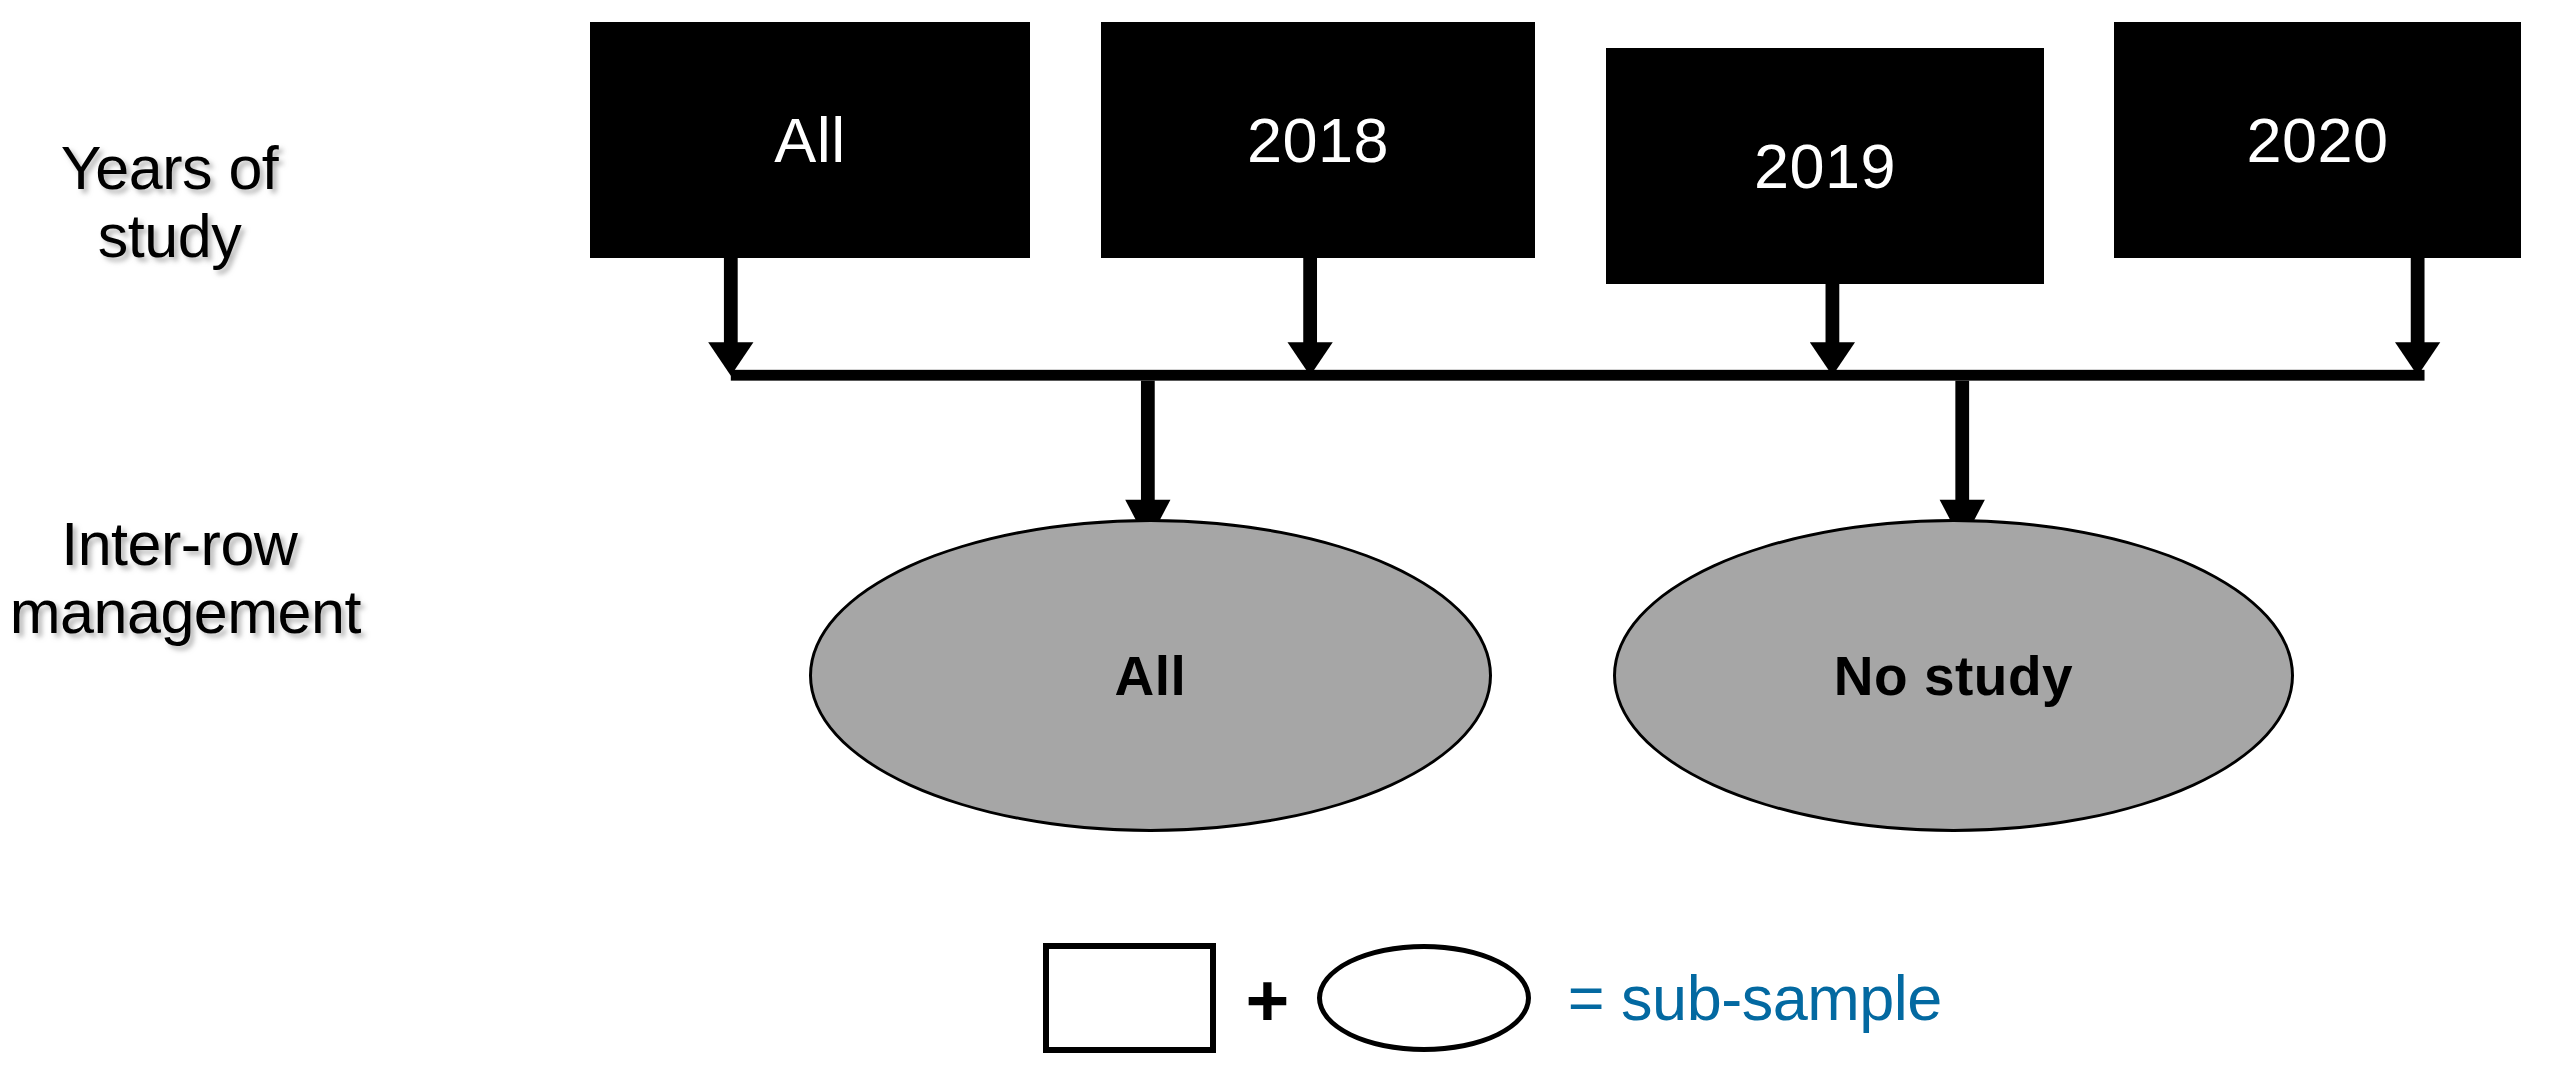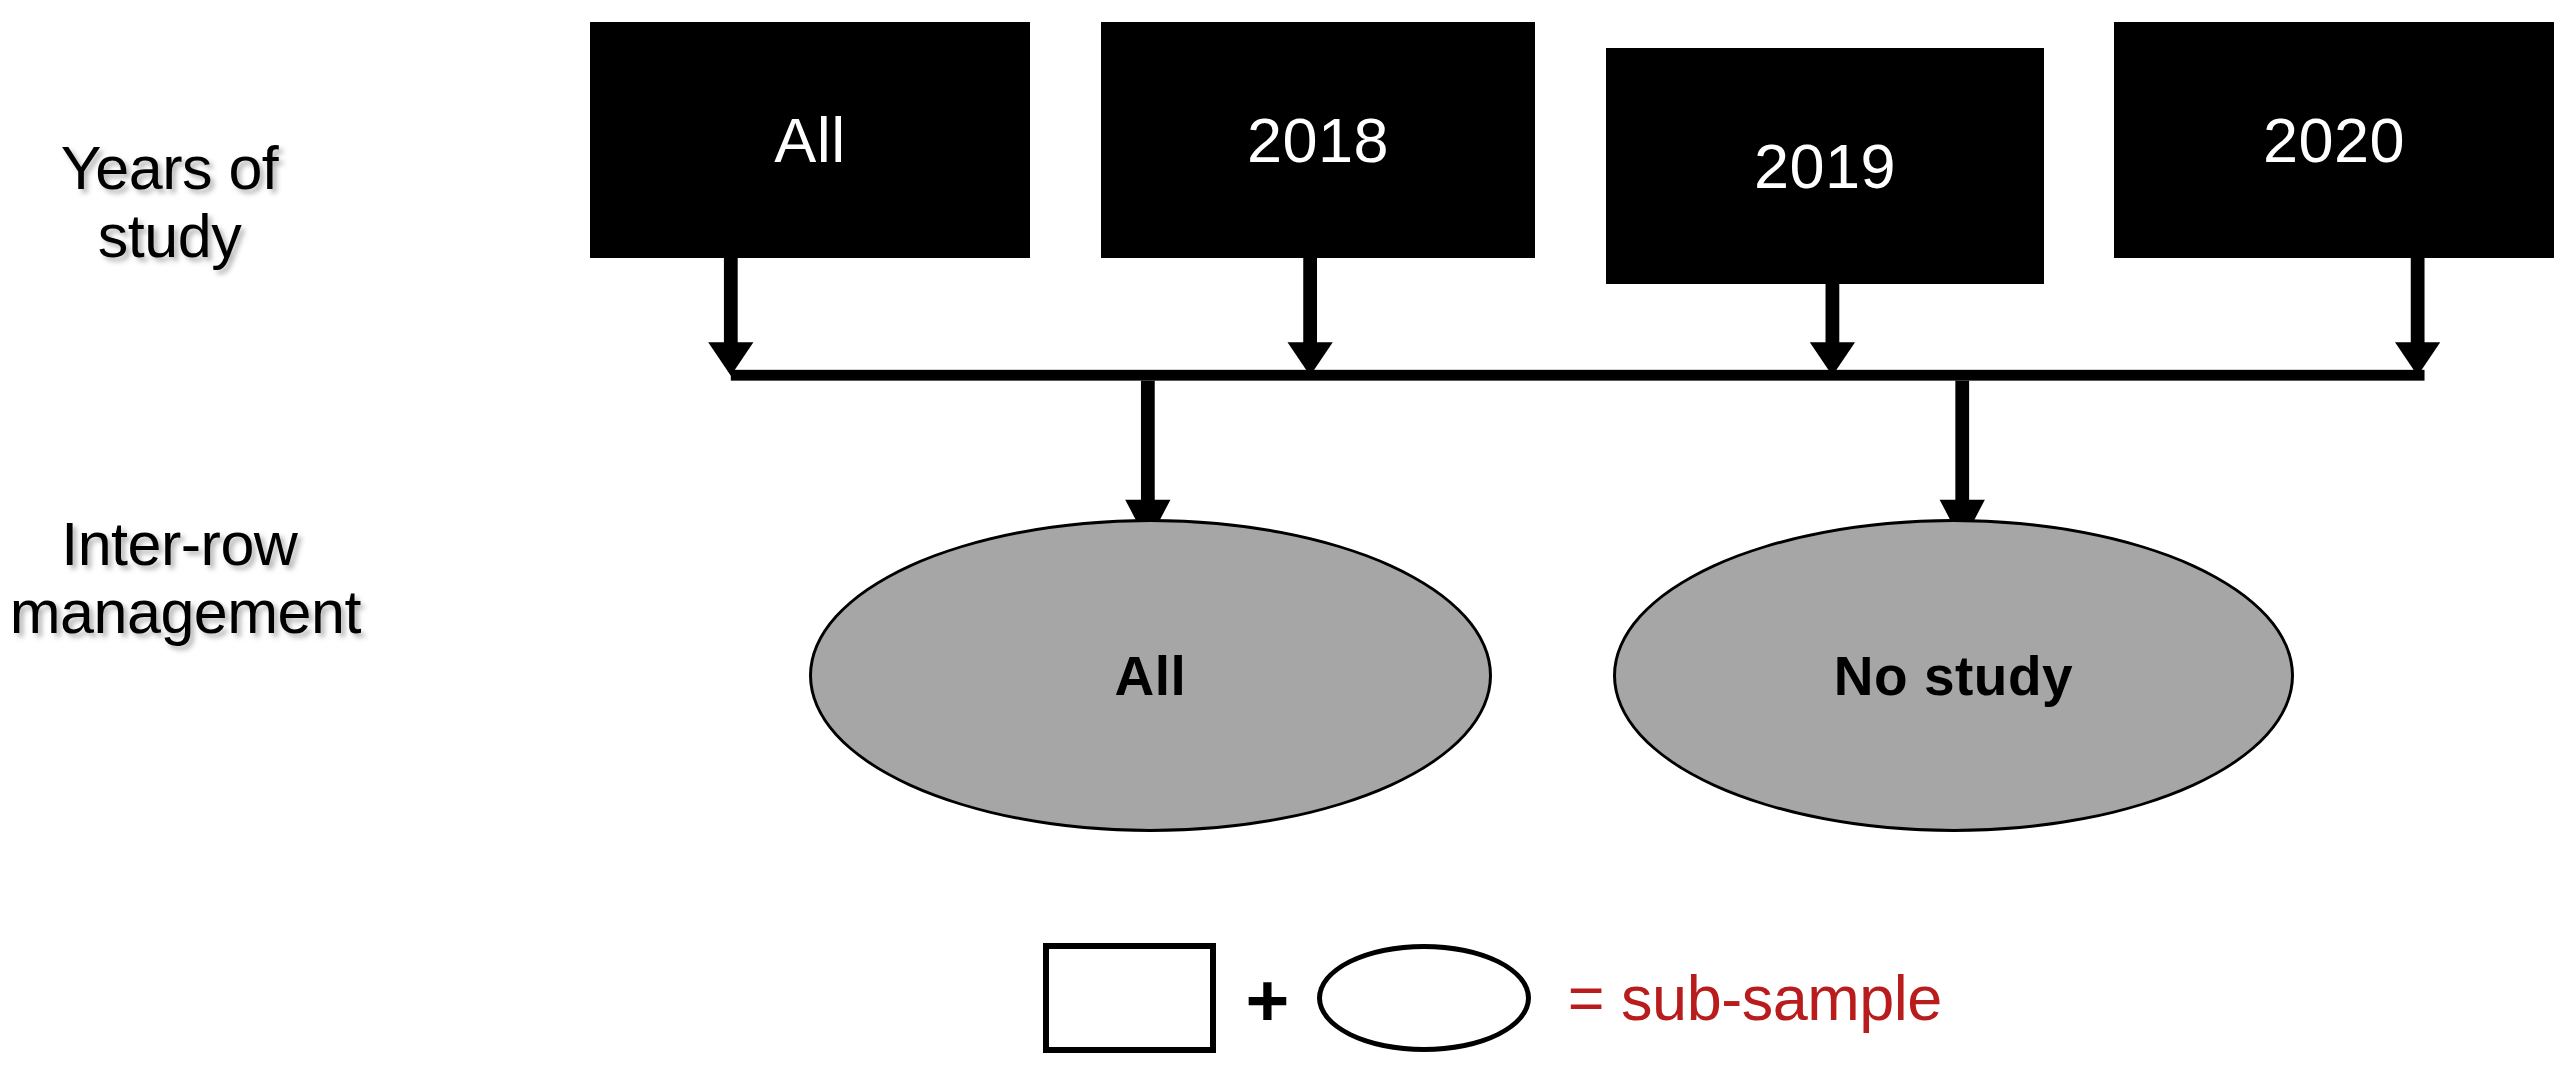--- a/index.html
+++ b/index.html
@@ -110,21 +110,21 @@
   #legend-ellipse {
     width: 214px;
     height: 108px;
     border: 5.9px solid #000000;
     background: #ffffff;
     border-radius: 50%;
     box-sizing: border-box;
   }
   #legend-equals-text {
     font-size: 63px;
-    color: #b91c1c;
+    color: #0369a1;
     margin-left: 37px;
     white-space: pre;
     letter-spacing: -0.5px;
   }
 </style>
 </head>
 <body>
 
 <div id="stage">
 
@@ -135,21 +135,21 @@
 
   <div class="year-box" style="left:590px;  width:440px;">
     <span>All</span>
   </div>
   <div class="year-box" style="left:1101px; width:434px;">
     <span>2018</span>
   </div>
   <div class="year-box" style="left:1606px; width:438px;margin-top:26px;">
     <span>2019</span>
   </div>
-  <div class="year-box" style="left:2114px; width:440px;align-items:center;">
+  <div class="year-box" style="left:2114px; width:407px;align-items:center;">
     <span>2020</span>
   </div>
 
   <svg id="connectors" viewBox="0 0 2619 1096">
 
     <g fill="#000000" stroke="none">
 
       <rect x="736" y="262" width="14" height="92"></rect>
       <polygon points="720,348 766,348 743,382"></polygon>
 

